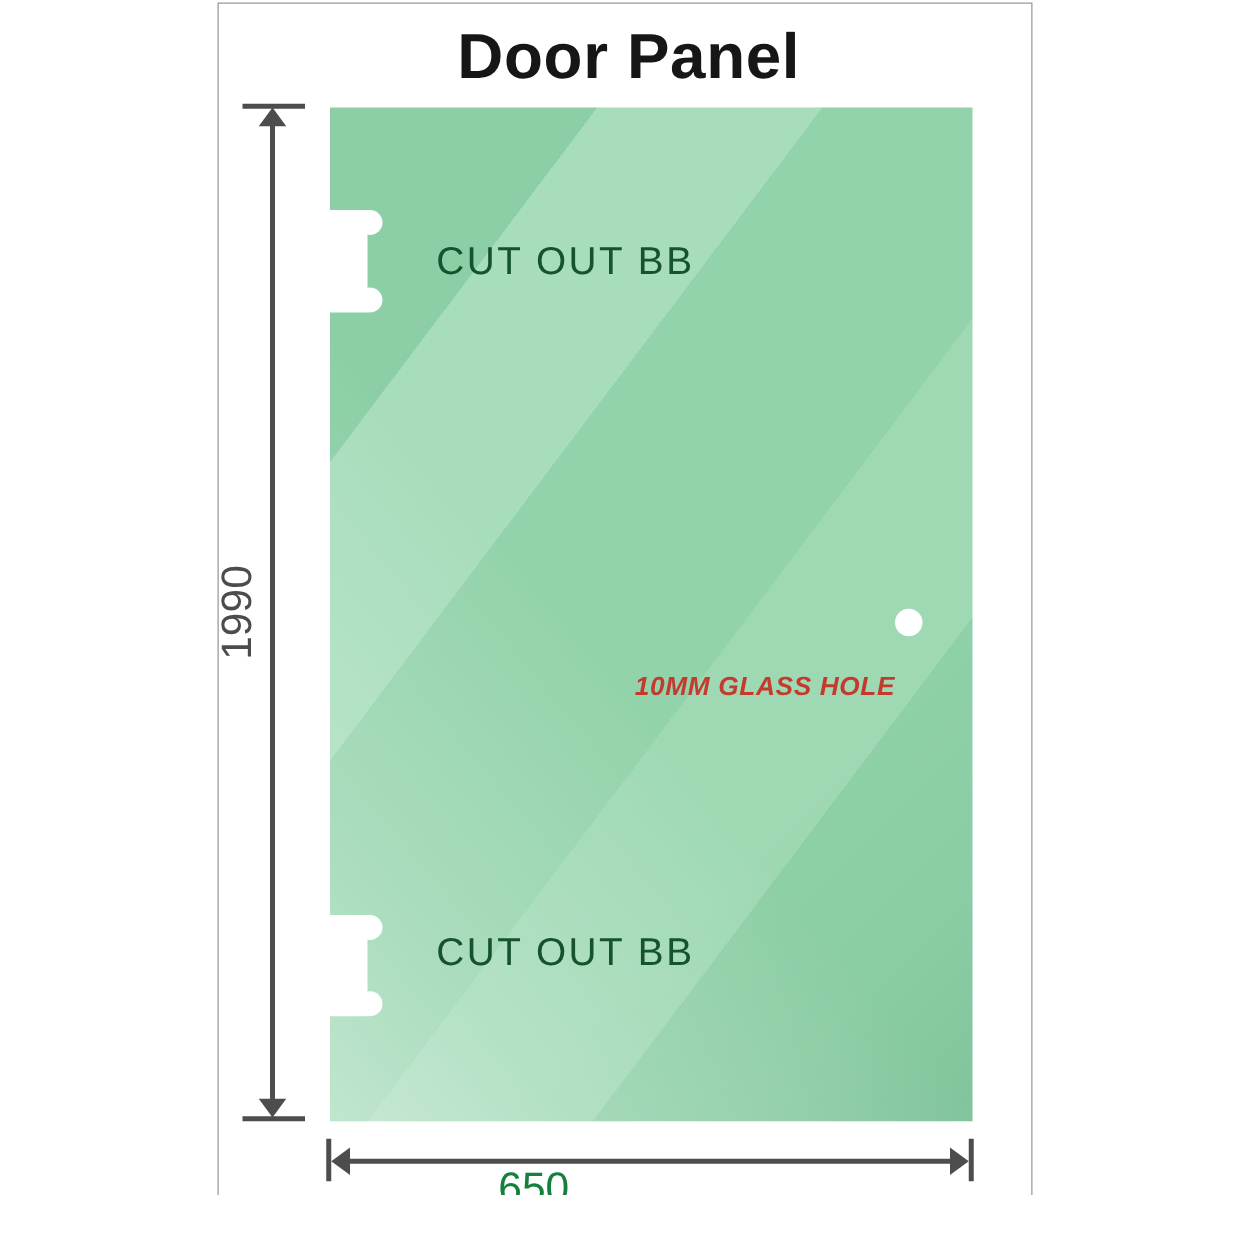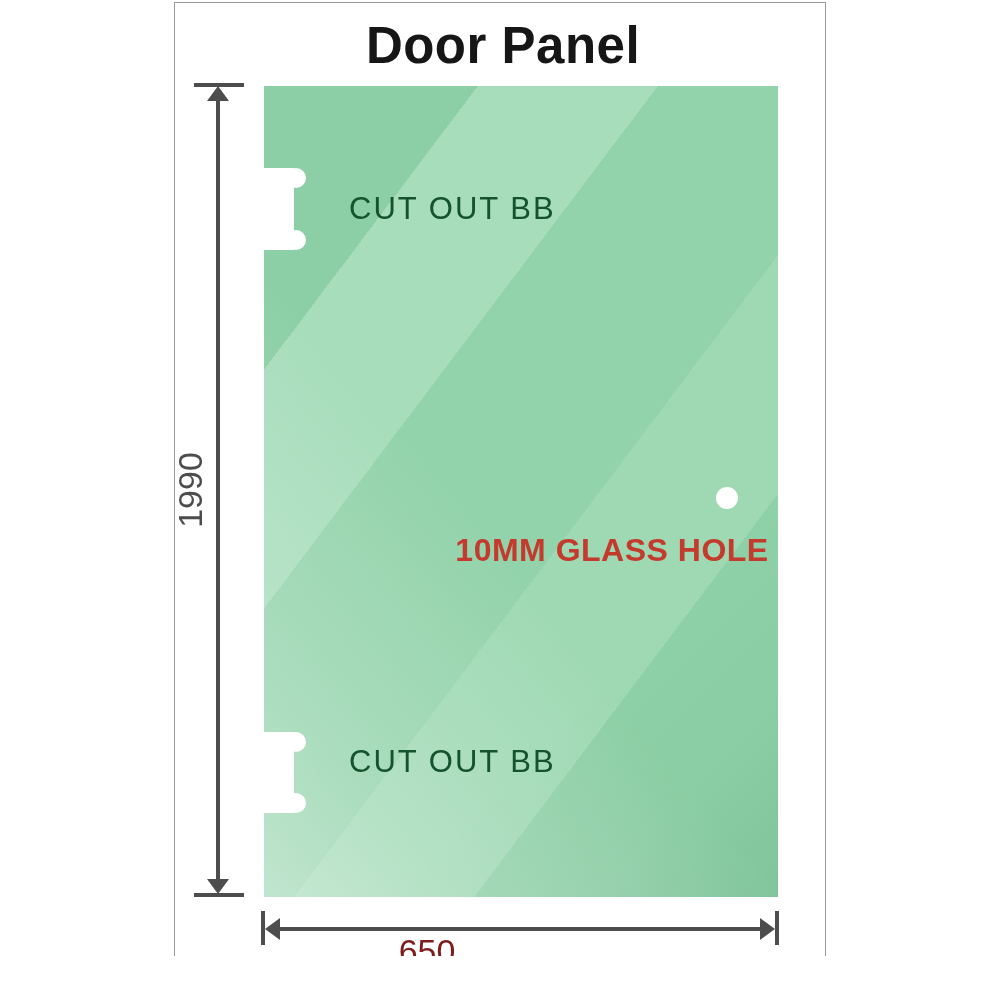--- a/index.html
+++ b/index.html
@@ -68,42 +68,43 @@
     color: #14532d;
     white-space: nowrap;
   }
   .label-cutout.top    { left: 349px; top: 209px; }
   .label-cutout.bottom { left: 349px; top: 762px; }
   .label-hole {
     position: absolute;
     left: 612px;
     top: 550px;
     transform: translate(-50%, -50%);
-    font-size: 32px;
+    font-size: 21px;
     font-weight: bold;
     color: #c43a2c;
     letter-spacing: 0.5px;
     white-space: nowrap;
+    font-style: italic;
   }
   .label-height {
     position: absolute;
     left: 190px;
     top: 490px;
     transform: translate(-50%, -50%) rotate(-90deg);
     font-size: 34px;
     color: #4c4c4c;
     white-space: nowrap;
   }
   .label-width {
     position: absolute;
     left: 427px;
     top: 951px;
     transform: translate(-50%, -50%);
     font-size: 34px;
-    color: #7f1d1d;
+    color: #15803d;
     white-space: nowrap;
   }
 </style>
 </head>
 <body>
 
 <div class="canvas">
 
   <div class="frame"></div>
 

